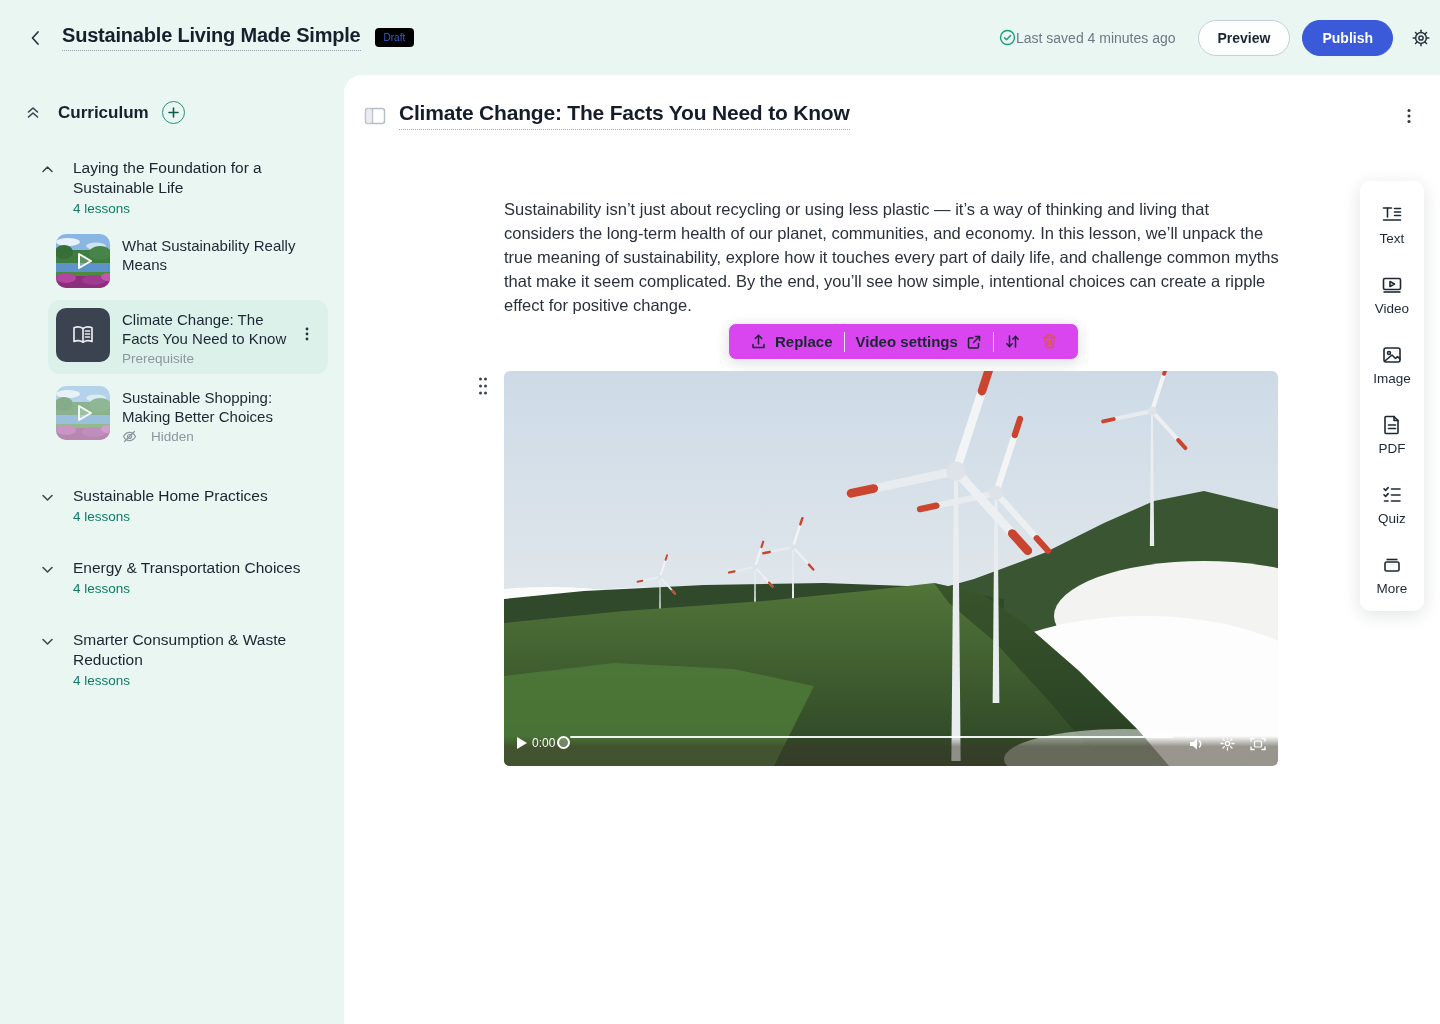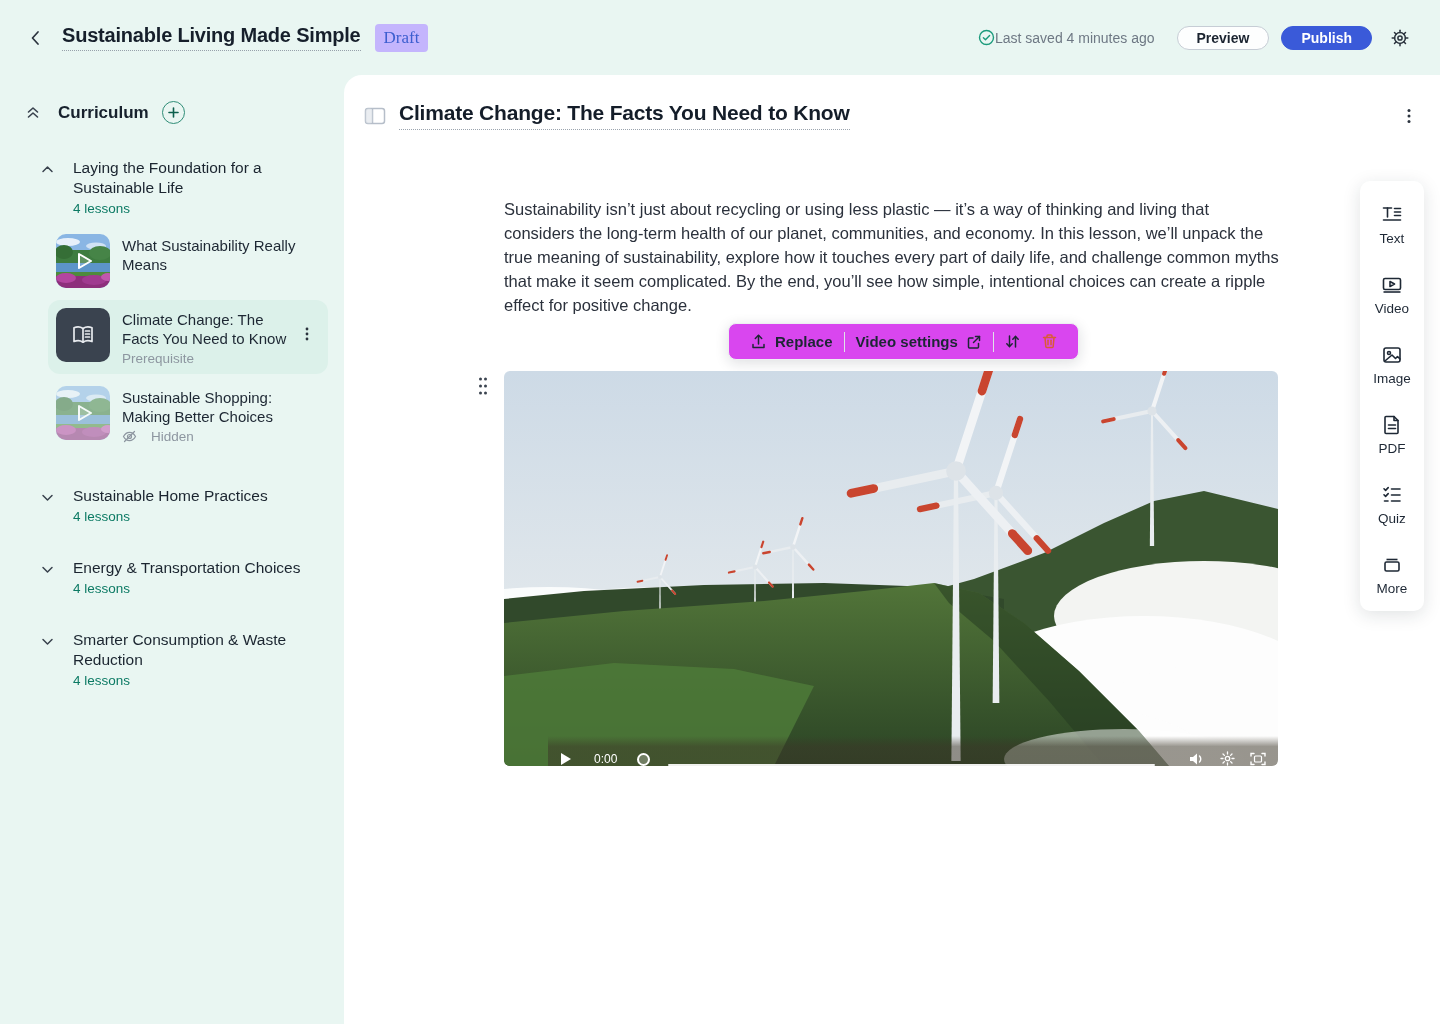--- a/index.html
+++ b/index.html
@@ -9,40 +9,40 @@
     background:#E9F6F2;
     color:#1B2430;
     overflow:hidden;
     position:relative;
   }
   svg { display:block; }
 
   
   .top-header {
     position:absolute; top:0; left:0; width:1440px; height:75px;
-    display:flex; align-items:center; padding:0 26px 0 22px;
+    display:flex; align-items:center; padding:0 5px 0 22px;
   }
   .icon-btn {
     background:none; border:none; cursor:pointer; color:#2B333E;
     display:flex; align-items:center; justify-content:center;
     width:28px; height:28px;
   }
   .course-title {
     font-size:20px; font-weight:700; letter-spacing:-0.2px; color:#161F2B;
     border-bottom:1px dotted #97A1AB; padding-bottom:3px; margin-left:12px;
     cursor:text;
   }
   .draft-badge {
-    margin-left:14px; background:#c4b5fd; color:#3C5ECF;
-    font-size:17px; font-weight:500; border-radius:4px; padding:4px 9px;font-family:Liberation Serif, serif;
+    margin-left:14px; background:#000000; color:#3C5ECF;
+    font-size:10px; font-weight:500; border-radius:4px; padding:4px 9px;
   }
   .header-spacer { flex:1; }
   .saved-group { display:flex; align-items:center; color:#6E7884; font-size:14px; }
   .btn {
-    height:24px; border-radius:18px; font-size:14px; font-weight:600;
+    height:36px; border-radius:18px; font-size:14px; font-weight:600;
     padding:0 19px; cursor:pointer;
     font-family:"Liberation Sans","DejaVu Sans",sans-serif;
   }
   .btn-preview { margin-left:22px; background:#FDFEFE; border:1px solid #C6CDD5; color:#1B2430; }
   .btn-publish { margin-left:12px; background:#3A5AD9; border:1px solid #3A5AD9; color:#fff; }
   .gear-btn { margin-left:14px; }
 
   
   .sidebar {
     position:absolute; top:75px; left:0; width:344px; bottom:0;
@@ -122,21 +122,21 @@
     display:flex; align-items:center; justify-content:center;
   }
 
   .video-block {
     position:absolute; left:160px; top:296px; width:774px; height:395px;
     border-radius:6px; overflow:hidden; cursor:pointer;
   }
   .video-controls {
     position:absolute; left:0; right:0; bottom:0; height:30px;
     background:linear-gradient(rgba(60,54,40,0), rgba(60,54,40,.52) 35%);
-    display:flex; align-items:flex-end; padding:0 12px; gap:20px; color:#fff;margin-left:44px;
+    display:flex; align-items:flex-start; padding:0 12px; gap:2px; color:#fff;
   }
   .vc-time { font-size:12px; margin-left:2px; }
   .vc-knob {
     width:13px; height:13px; border-radius:50%; border:2.5px solid #fff;
     background:rgba(255,255,255,.25); flex:none; cursor:pointer;
   }
   .vc-track { flex:1; height:2px; background:rgba(255,255,255,.92); margin:0 14px 0 -2px; border-radius:1px; cursor:pointer; }
   .vc-right { display:flex; align-items:center; gap:15px; }
   .vc-btn { background:none; border:none; color:#fff; cursor:pointer; display:flex; }
 

